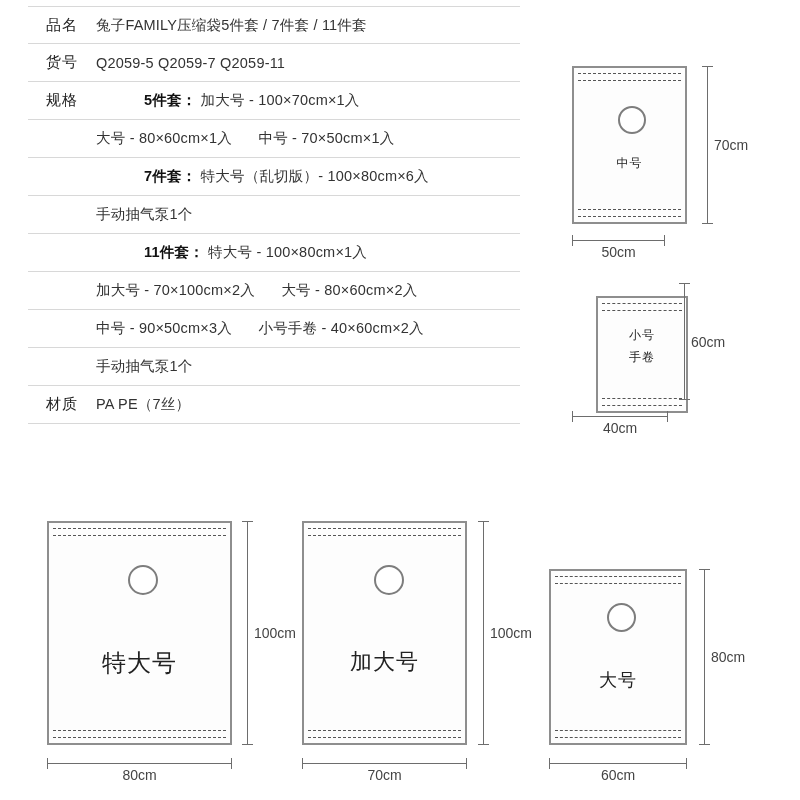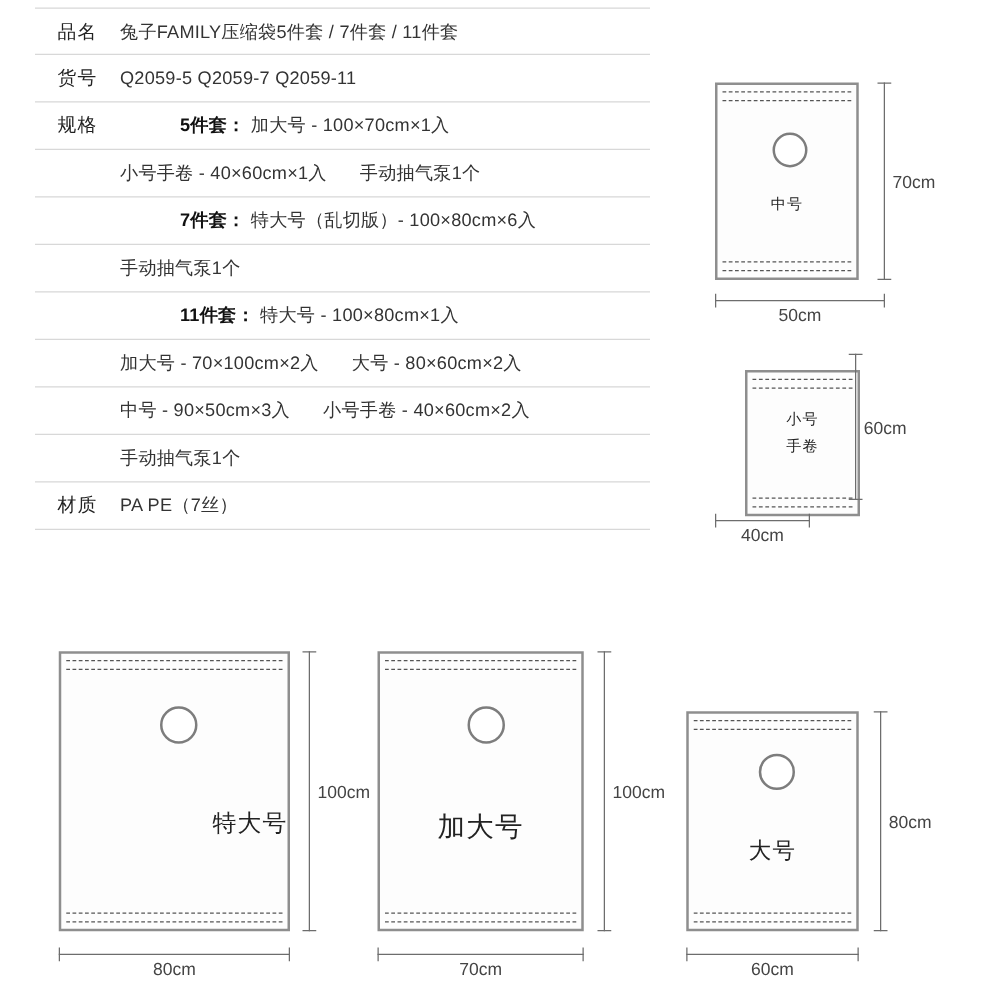--- a/index.html
+++ b/index.html
@@ -183,29 +183,29 @@
   </div>
 
   <div class="spec-row">
     <div class="spec-label">规格</div>
     <div class="spec-value">
       <span class="b">5件套：</span>
       <span>加大号 - 100×70cm×1入</span>
     </div>
   </div>
 
-
-  <div class="spec-row">
-    <div class="spec-label"></div>
-    <div class="spec-value">
-      <span>小号手卷 - 40×60cm×1入</span>
+  <div class="spec-row">
+    <div class="spec-label"></div>
+    <div class="spec-value">
+      <span>大号 - 80×60cm×1入</span>
       <span class="gap"></span>
-      <span>手动抽气泵1个</span>
-    </div>
-  </div>
+      <span>中号 - 70×50cm×1入</span>
+    </div>
+  </div>
+
 
   <div class="spec-row">
     <div class="spec-label"></div>
     <div class="spec-value">
       <span class="b">7件套：</span>
       <span>特大号（乱切版）- 100×80cm×6入</span>
     </div>
   </div>
 
   <div class="spec-row">
@@ -262,51 +262,51 @@
   <div class="seal-bottom"></div>
   <div class="valve" style="left:44px; top:38px; width:24px; height:24px;"></div>
   <div class="bag-label" style="top:88px;">中号</div>
 </div>
 <div class="dim dim-v" style="left:700px; top:66px; width:14px; height:158px;">
   <div class="line"></div>
   <div class="cap-top"></div>
   <div class="cap-bot"></div>
   <div class="txt">70cm</div>
 </div>
-<div class="dim dim-h" style="left:572px; top:234px; width:136px; height:12px;text-decoration:underline;">
+<div class="dim dim-h" style="left:572px; top:234px; width:93px; height:12px;text-decoration:underline;">
   <div class="line"></div>
   <div class="cap-l"></div>
   <div class="cap-r"></div>
   <div class="txt">50cm</div>
 </div>
 
 <div class="bag" style="left:596px; top:283px; width:92px; height:117px;margin-top:13px;">
   <div class="seal"></div>
   <div class="seal-bottom"></div>
   <div class="bag-label" style="top:30px;">小号</div>
   <div class="bag-label" style="top:52px;">手卷</div>
 </div>
 <div class="dim dim-v" style="left:677px; top:283px; width:14px; height:117px;">
   <div class="line"></div>
   <div class="cap-top"></div>
   <div class="cap-bot"></div>
   <div class="txt">60cm</div>
 </div>
-<div class="dim dim-h" style="left:572px; top:410px; width:76px; height:12px;">
+<div class="dim dim-h" style="left:572px; top:410px; width:96px; height:12px;">
   <div class="line"></div>
   <div class="cap-l"></div>
   <div class="cap-r"></div>
   <div class="txt">40cm</div>
 </div>
 
 <div class="bag" style="left:47px; top:521px; width:185px; height:224px;">
   <div class="seal"></div>
   <div class="seal-bottom"></div>
   <div class="valve" style="left:79px; top:42px; width:26px; height:26px;"></div>
-  <div class="bag-label" style="top:125px; font-size:19px;text-align:right;">特大号</div>
+  <div class="bag-label" style="top:125px; font-size:24px;">特大号</div>
 </div>
 <div class="dim dim-v" style="left:240px; top:521px; width:14px; height:224px;">
   <div class="line"></div>
   <div class="cap-top"></div>
   <div class="cap-bot"></div>
   <div class="txt">100cm</div>
 </div>
 <div class="dim dim-h" style="left:47px; top:757px; width:185px; height:12px;">
   <div class="line"></div>
   <div class="cap-l"></div>

